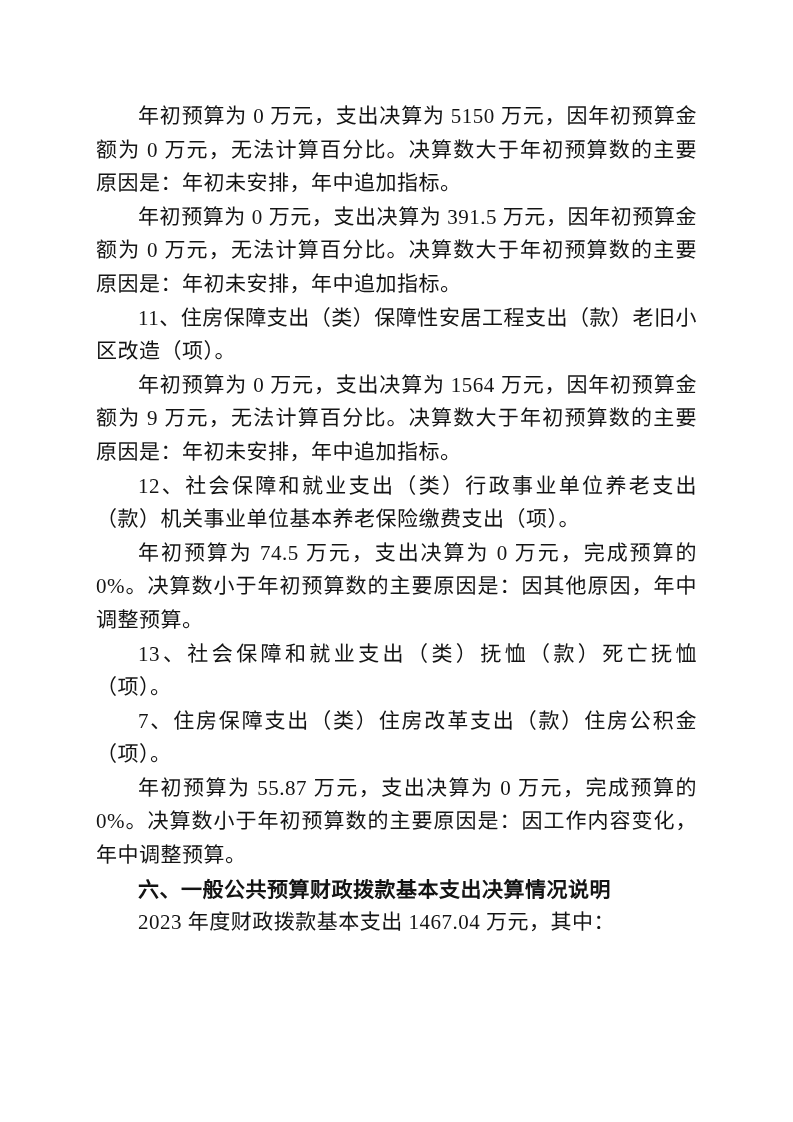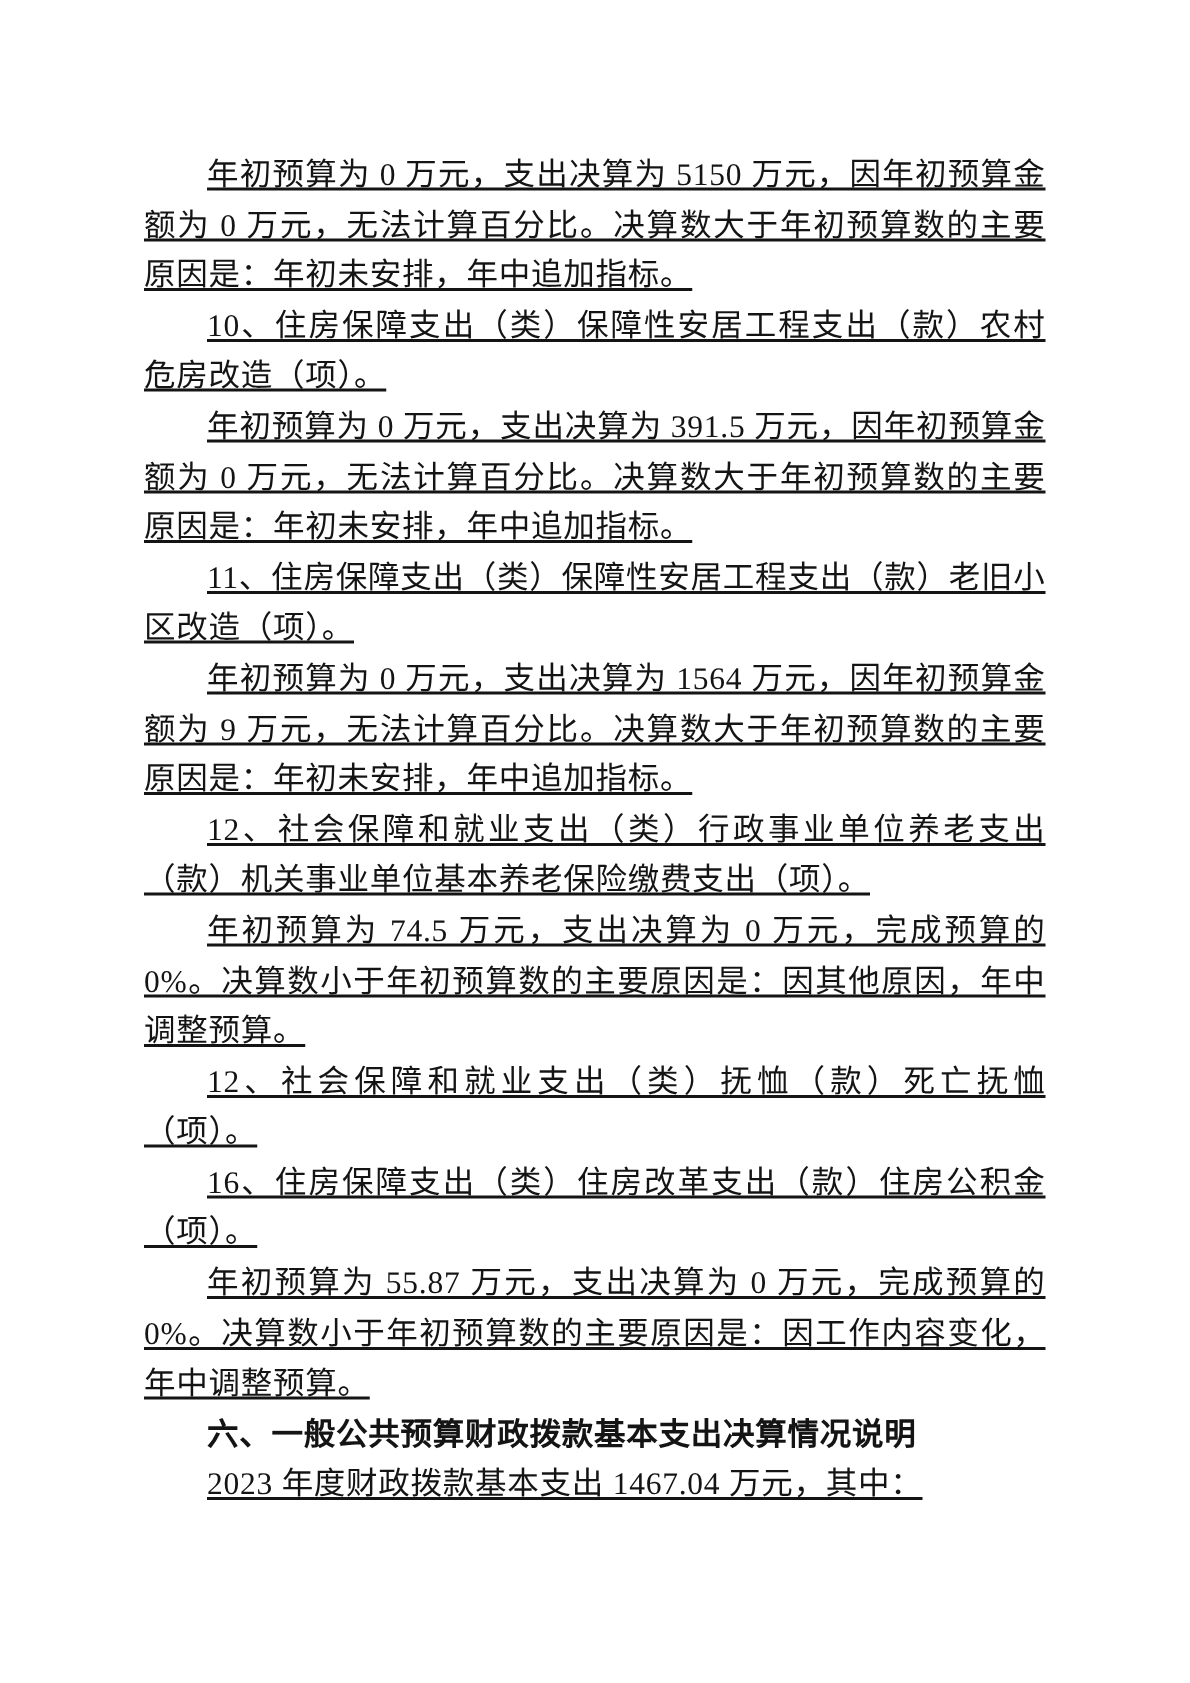--- a/index.html
+++ b/index.html
@@ -26,39 +26,37 @@
     margin: 0;
     font-size: 21px;
     line-height: 33.6px;
     text-indent: 2em;
     text-align: justify;
     letter-spacing: 0.5px;
   }
   .body-text {
     font-family: "Liberation Serif", "DejaVu Serif", serif;
     font-weight: normal;
-    text-decoration: underline;
   }
   .heading {
     font-family: Liberation Sans, sans-serif;
     font-weight: bold;
     text-align: left;
   }
 </style>
 </head>
 <body>
 
 <div class="page">
   <div class="doc-body">
       <p class="para body-text">年初预算为 0 万元，支出决算为 5150 万元，因年初预算金额为 0 万元，无法计算百分比。决算数大于年初预算数的主要原因是：年初未安排，年中追加指标。</p>
-      <p class="para body-text">10、住房保障支出（类）保障性安居工程支出（款）农村危房改造（项）。</p>
       <p class="para body-text">年初预算为 0 万元，支出决算为 391.5 万元，因年初预算金额为 0 万元，无法计算百分比。决算数大于年初预算数的主要原因是：年初未安排，年中追加指标。</p>
       <p class="para body-text">11、住房保障支出（类）保障性安居工程支出（款）老旧小区改造（项）。</p>
       <p class="para body-text">年初预算为 0 万元，支出决算为 1564 万元，因年初预算金额为 9 万元，无法计算百分比。决算数大于年初预算数的主要原因是：年初未安排，年中追加指标。</p>
       <p class="para body-text">12、社会保障和就业支出（类）行政事业单位养老支出（款）机关事业单位基本养老保险缴费支出（项）。</p>
       <p class="para body-text">年初预算为 74.5 万元，支出决算为 0 万元，完成预算的 0%。决算数小于年初预算数的主要原因是：因其他原因，年中调整预算。</p>
-      <p class="para body-text">12、社会保障和就业支出（类）抚恤（款）死亡抚恤（项）。</p>
-      <p class="para body-text">16、住房保障支出（类）住房改革支出（款）住房公积金（项）。</p>
+      <p class="para body-text">13、社会保障和就业支出（类）抚恤（款）死亡抚恤（项）。</p>
+      <p class="para body-text">7、住房保障支出（类）住房改革支出（款）住房公积金（项）。</p>
       <p class="para body-text">年初预算为 55.87 万元，支出决算为 0 万元，完成预算的 0%。决算数小于年初预算数的主要原因是：因工作内容变化，年中调整预算。</p>
       <p class="para heading">六、一般公共预算财政拨款基本支出决算情况说明</p>
       <p class="para body-text">2023 年度财政拨款基本支出 1467.04 万元，其中：</p>
     </div>
 </div>
 
 </body></html>

